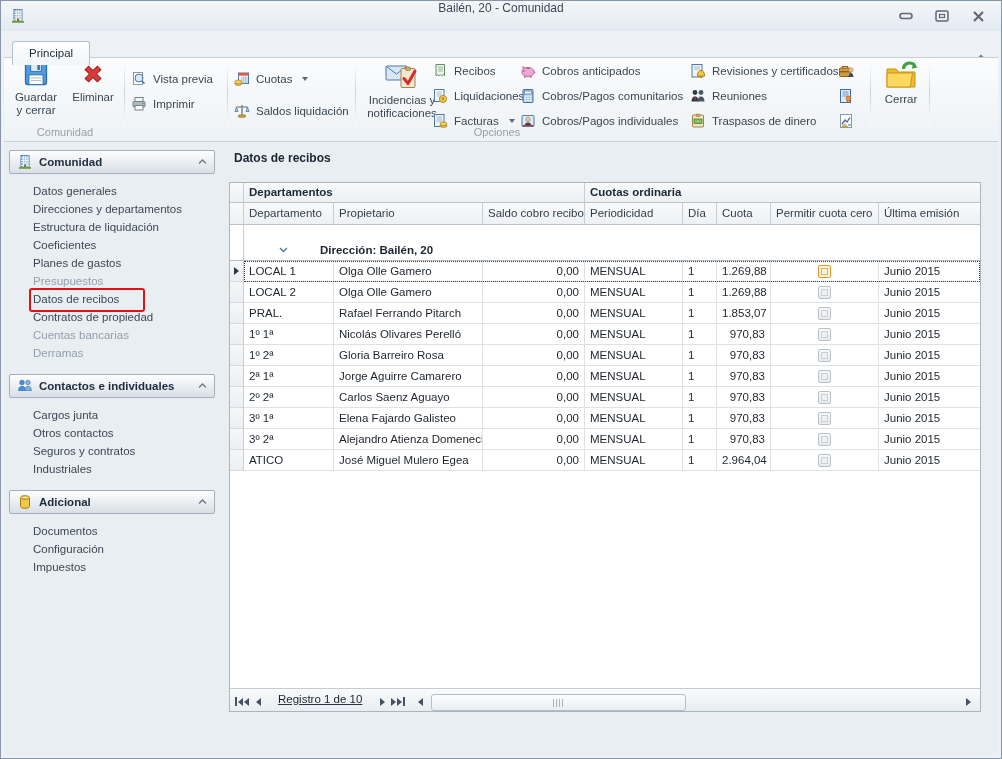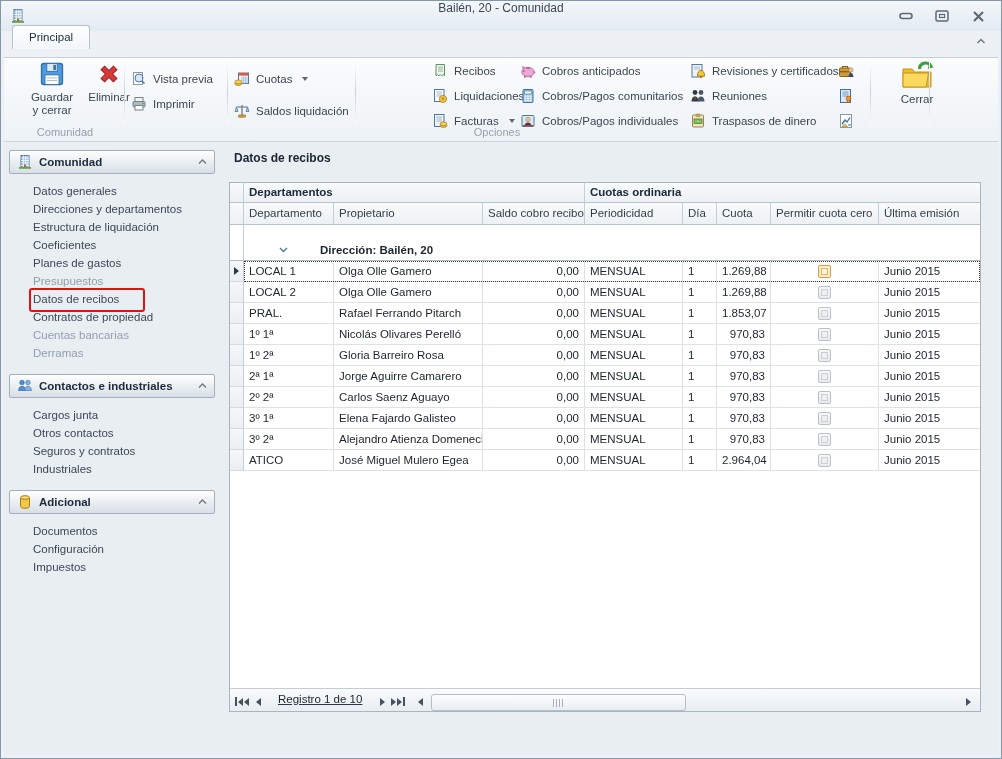--- a/index.html
+++ b/index.html
@@ -9,32 +9,32 @@
 
   
   .titlebar { position:absolute; top:0; left:0; right:0; height:30px;
     background:linear-gradient(#f3f7fa,#e2eaf1); display:flex; align-items:flex-start; }
   .app-icon { position:absolute; left:9px; top:7px; }
   .win-title { flex:1; text-align:center; font-size:12px; color:#3c4document; color:#3d4document; color:#3d4753; }
   .win-controls { position:absolute; right:10px; top:6px; display:flex; gap:10px; }
   .wc { width:26px; height:18px; display:flex; align-items:center; justify-content:center; cursor:pointer; }
 
   
-  .tabstrip { position:absolute; top:22px; left:3px; right:3px; height:26px; }
+  .tabstrip { position:absolute; top:38px; left:3px; right:3px; height:26px; }
   .tab { position:absolute; left:8px; bottom:0; height:24px; padding:0 16px; line-height:23px;
     background:linear-gradient(#fdfefe,#f2f6f9); border:1px solid #b6c1cb; border-bottom:none;
     border-radius:3px 3px 0 0; color:#23303d; cursor:pointer; z-index:2; }
   .ribbon-collapse { position:absolute; right:12px; bottom:4px; cursor:pointer; }
 
   
   .ribbon { position:absolute; top:56px; left:3px; right:3px; height:85px;
     background:linear-gradient(#fbfcfd,#edf2f6); border-top:1px solid #c6d0d9; border-bottom:1px solid #c9d3db; }
   .rsep { position:absolute; top:3px; height:64px; width:1px; background:linear-gradient(#fdfdfe 0%,#c9d3da 50%,#fdfdfe 100%); }
   .bigbtn { position:absolute; top:2px; height:68px; display:flex; flex-direction:column; align-items:center;
-    text-align:center; cursor:pointer; color:#3b4document; color:#3b4document; color:#3b4651;margin-left:16px; }
+    text-align:center; cursor:pointer; color:#3b4document; color:#3b4document; color:#3b4651; }
   .bigbtn .blabel { margin-top:3px; line-height:12.5px; }
   .rcol { position:absolute; }
   .smallbtn { display:flex; align-items:center; gap:6px; height:21px; margin-bottom:4px; cursor:pointer; color:#3b4651; white-space:nowrap; }
   .smallbtn svg { flex:none; }
   .dd { width:0; height:0; border-left:3.5px solid transparent; border-right:3.5px solid transparent; border-top:4px solid #5c6874; margin-left:4px; }
   .rlabels { position:absolute; bottom:1px; left:0; right:0; height:14px; font-size:11px; color:#97a1ab; }
   .rlabel { position:absolute; text-align:center; }
 
   
   .main { position:absolute; top:142px; left:3px; right:3px; bottom:3px; background:#e9eef3; }
@@ -222,20 +222,32 @@
               <path d="M13.5 4 L12 8.5 H15 Z" fill="#b9cde0" stroke="#4e79a6" stroke-width=".8"></path>
               <rect x="4.5" y="12" width="7" height="2.2" rx=".6" fill="#d8a93c" stroke="#8a6418" stroke-width=".7"></rect>
             </svg>
           </span>
         <span>Saldos liquidación</span>
       </div>
     </div>
 
     <span class="rsep" style="left:351px"></span>
 
+    <div class="bigbtn" style="left:355px;width:86px">
+      <span>
+        <svg width="34" height="31" viewBox="0 0 34 31">
+            <rect x="1" y="6" width="21" height="14" rx="1" fill="#d7e7f6" stroke="#4e79a6"></rect>
+            <path d="M1.5 6.5 L11.5 14 L21.5 6.5" fill="none" stroke="#4e79a6"></path>
+            <rect x="16" y="8.5" width="14" height="19" rx="1" fill="#f1e6cf" stroke="#a3824f"></rect>
+            <rect x="20.5" y="7" width="5" height="3.5" rx="1" fill="#c9a45a" stroke="#a3824f" stroke-width=".7"></rect>
+            <path d="M19 18.5 L23 23.5 L30 11" fill="none" stroke="#d42b2b" stroke-width="3" stroke-linecap="round" stroke-linejoin="round"></path>
+          </svg>
+      </span>
+      <span class="blabel"><span>Incidencias y</span><br><span>notificaciones</span></span>
+    </div>
 
     <div class="rcol" style="left:428px;top:2px;width:92px">
       <div class="smallbtn">
         <span>
             <svg width="16" height="16" viewBox="0 0 16 16">
               <path d="M4 1.5 h8.5 v11.2 l-1.4 -1.2 -1.4 1.4 -1.4 -1.4 -1.4 1.4 -1.5 -1.4 -1.4 1.2 Z" fill="#eff5ef" stroke="#5f8f5f"></path>
               <path d="M6 4h5M6 6h5M6 8h5" stroke="#8aa08a" stroke-width=".8"></path>
             </svg>
           </span>
         <span>Recibos</span>
@@ -440,21 +452,21 @@
 
       <div class="sec-head">
         <span>
             <svg width="16" height="16" viewBox="0 0 16 16">
               <circle cx="5" cy="4.5" r="2.3" fill="#4a90d9" stroke="#2a5f9e" stroke-width=".6"></circle>
               <path d="M1.5 12.5 Q2 8.3 5 8.3 Q8 8.3 8.5 12.5 Z" fill="#4a90d9" stroke="#2a5f9e" stroke-width=".6"></path>
               <circle cx="11" cy="4.5" r="2.3" fill="#7fb2e5" stroke="#3a6fae" stroke-width=".6"></circle>
               <path d="M7.5 12.5 Q8 8.3 11 8.3 Q14 8.3 14.5 12.5 Z" fill="#7fb2e5" stroke="#3a6fae" stroke-width=".6"></path>
             </svg>
           </span>
-        <span class="sec-title">Contactos e industriales</span>
+        <span class="sec-title">Contactos e individuales</span>
         <span>
             <svg width="9" height="6" viewBox="0 0 9 6">
               <path d="M1 4.5 L4.5 1 L8 4.5" fill="none" stroke="#6a7680" stroke-width="1.3"></path>
             </svg>
           </span>
       </div>
       <ul>
           <li>Cargos junta</li>
           <li>Otros contactos</li>
           <li>Seguros y contratos</li>

